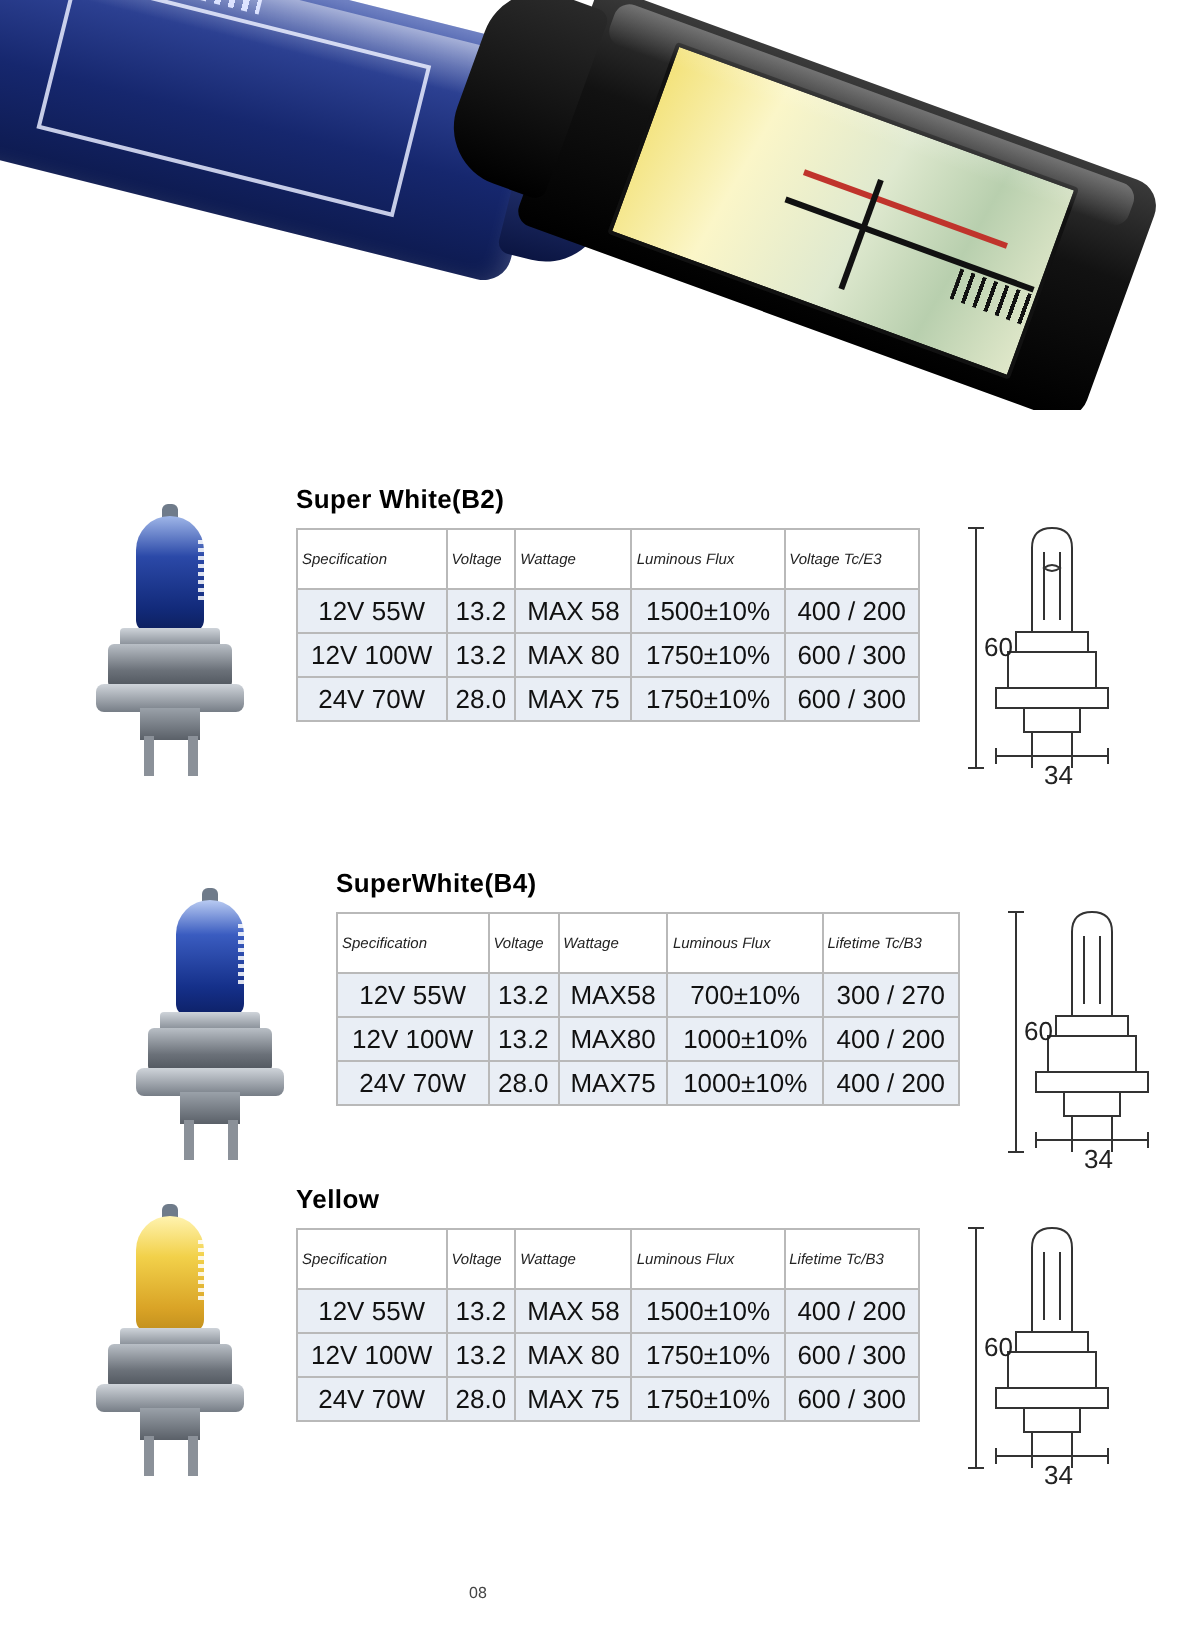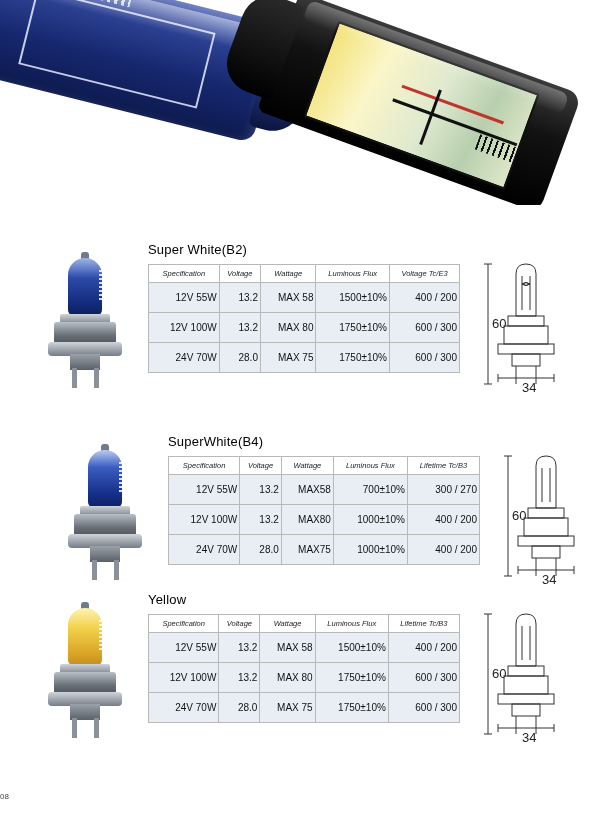--- a/index.html
+++ b/index.html
@@ -86,36 +86,36 @@
     border-radius:8px;
   }
 
   
   .block{position:absolute;left:0;width:600px;height:150px;}
   .block-1{top:250px;}
   .block-2{top:442px;margin-left:20px;}
   .block-3{top:600px;}
 
   .title{
-    position:absolute;left:148px;top:-8px;font-size:13px;font-weight:normal;color:#000;
+    position:absolute;left:148px;top:-8px;font-size:13px;font-weight:bold;color:#000;
     letter-spacing:.2px;
   }
 
   table.spec{
     position:absolute;left:148px;top:14px;border-collapse:collapse;width:312px;
     font-size:7.5px;color:#111;
   }
   table.spec th{
     font-weight:normal;font-size:7.5px;color:#222;
-    border:1px solid #b9b9b9;padding:4px 2px;background:#ffffff;text-align:center;
+    border:1px solid #b9b9b9;padding:10px 2px;background:#ffffff;text-align:left;
     font-style:italic;
   }
   table.spec td{
-    border:1px solid #b9b9b9;padding:9px 2px;text-align:right;background:#e9eef5;
-    font-size:10px;
+    border:1px solid #b9b9b9;padding:3px 2px;text-align:center;background:#e9eef5;
+    font-size:13px;
   }
 
   
   .bulb{position:absolute;left:48px;top:8px;width:74px;height:130px;}
   .bulb .glass{
     position:absolute;left:20px;top:0;width:34px;height:58px;
     border-radius:17px 17px 6px 6px;
   }
   .bulb.blue .glass{background:linear-gradient(180deg,#9fb6e8 0%,#2b49a8 35%,#122a7a 80%,#0d1f5c 100%);}
   .bulb.blue2 .glass{background:linear-gradient(180deg,#b9cbf2 0%,#3a5cc0 30%,#15308a 75%,#0d2066 100%);}
@@ -150,21 +150,21 @@
     position:absolute;left:31px;top:12px;width:12px;height:30px;
     background:repeating-linear-gradient(180deg,rgba(255,255,255,.85) 0 2px,transparent 2px 4px);
   }
 
   
   .draw{position:absolute;left:478px;top:6px;width:110px;height:136px;}
   .draw svg{position:absolute;left:0;top:0;}
   .dimtext{position:absolute;font-size:13px;color:#222;}
 
   .pagenum{
-    position:absolute;left:0;top:792px;width:478px;text-align:left;
+    position:absolute;left:0;top:792px;width:478px;text-align:center;
     font-size:8px;color:#444;
   }
 </style>
 </head>
 <body>
 
 <div class="banner">
   <div class="pkg pkg-blue">
     <div class="body"></div>
     <div class="cap"></div>

